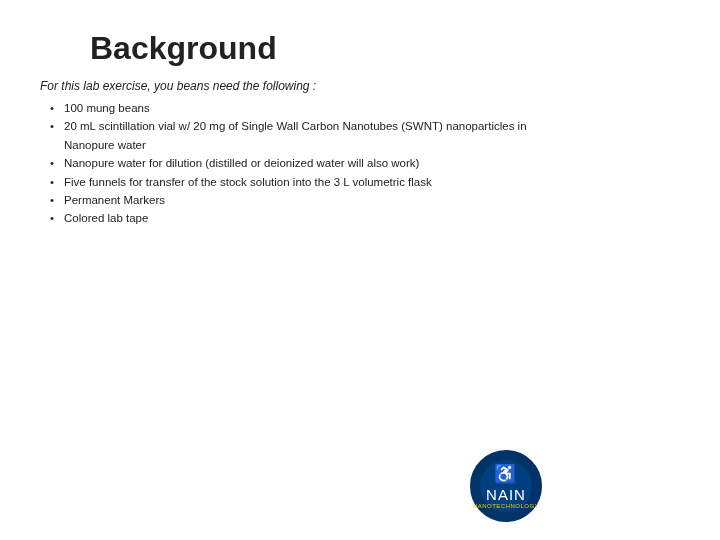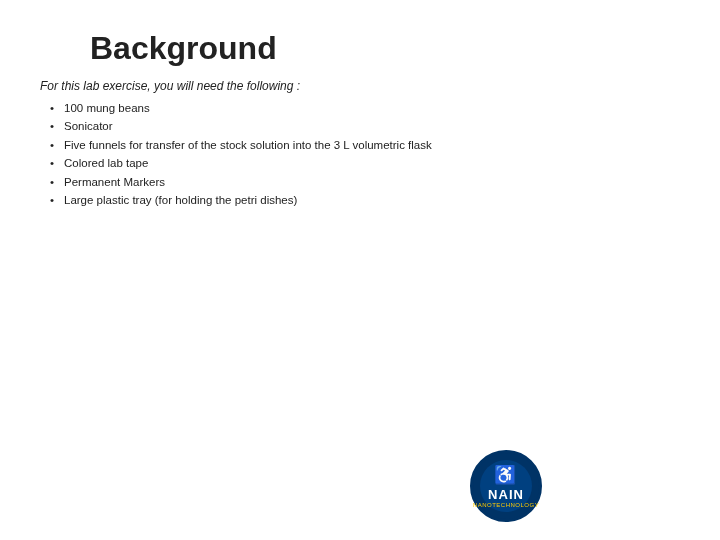--- a/index.html
+++ b/index.html
@@ -86,22 +86,22 @@
       border-radius: 50%;
       background: #004080;
       display: flex;
       align-items: center;
       justify-content: center;
       flex-direction: column;
     }
 
     .logo-text {
       color: #fff;
-      font-size: 13px;
-      font-weight: bold;
+      font-size: 15px;
+      font-weight: normal;
       text-align: center;
       letter-spacing: 1px;
     }
 
     .logo-nano {
       color: #ffcc00;
       font-size: 6px;
       text-align: center;
       letter-spacing: 0.5px;
     }
@@ -111,28 +111,28 @@
       color: #fff;
       font-size: 18px;
       margin-bottom: 1px;
     }
   </style>
 </head>
 <body>
 
 <div class="page">
   <h1 class="title">Background</h1>
-  <p class="subtitle">For this lab exercise, you will need the following :</p>
+  <p class="subtitle">For this lab exercise, you beans need the following :</p>
   <ul>
   <li>100 mung beans</li>
-      <li>Sonicator</li>
+      <li>20 mL scintillation vial w/ 20 mg of Single Wall Carbon Nanotubes (SWNT) nanoparticles in Nanopure water</li>
+      <li>Nanopure water for dilution (distilled or deionized water will also work)</li>
       <li>Five funnels for transfer of the stock solution into the 3 L volumetric flask</li>
+      <li>Permanent Markers</li>
       <li>Colored lab tape</li>
-      <li>Permanent Markers</li>
-      <li>Large plastic tray (for holding the petri dishes)</li>
     </ul>
 
   <div class="logo-area">
     <div class="logo-circle">
       <div class="logo-inner">
         <div class="logo-icon">♿</div>
         <div class="logo-text">NAIN</div>
         <div class="logo-nano">NANOTECHNOLOGY</div>
       </div>
     </div>

